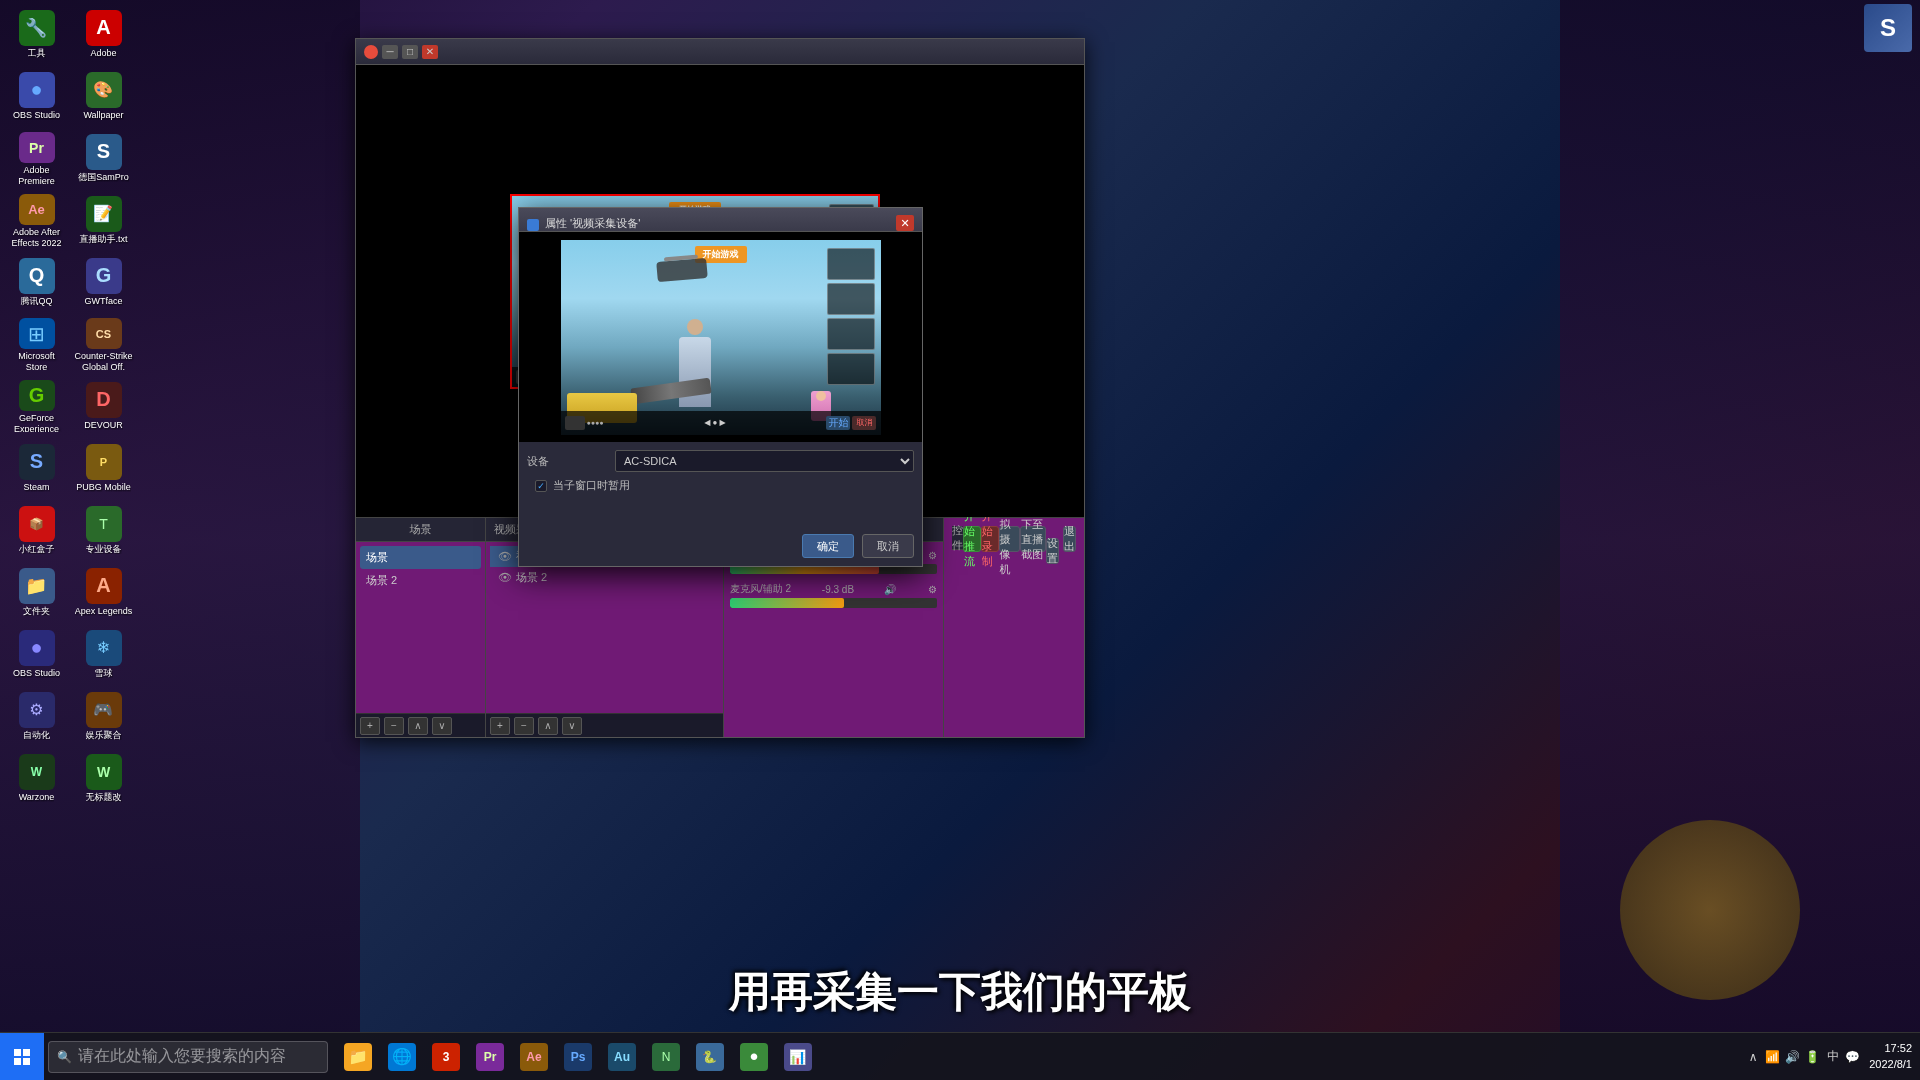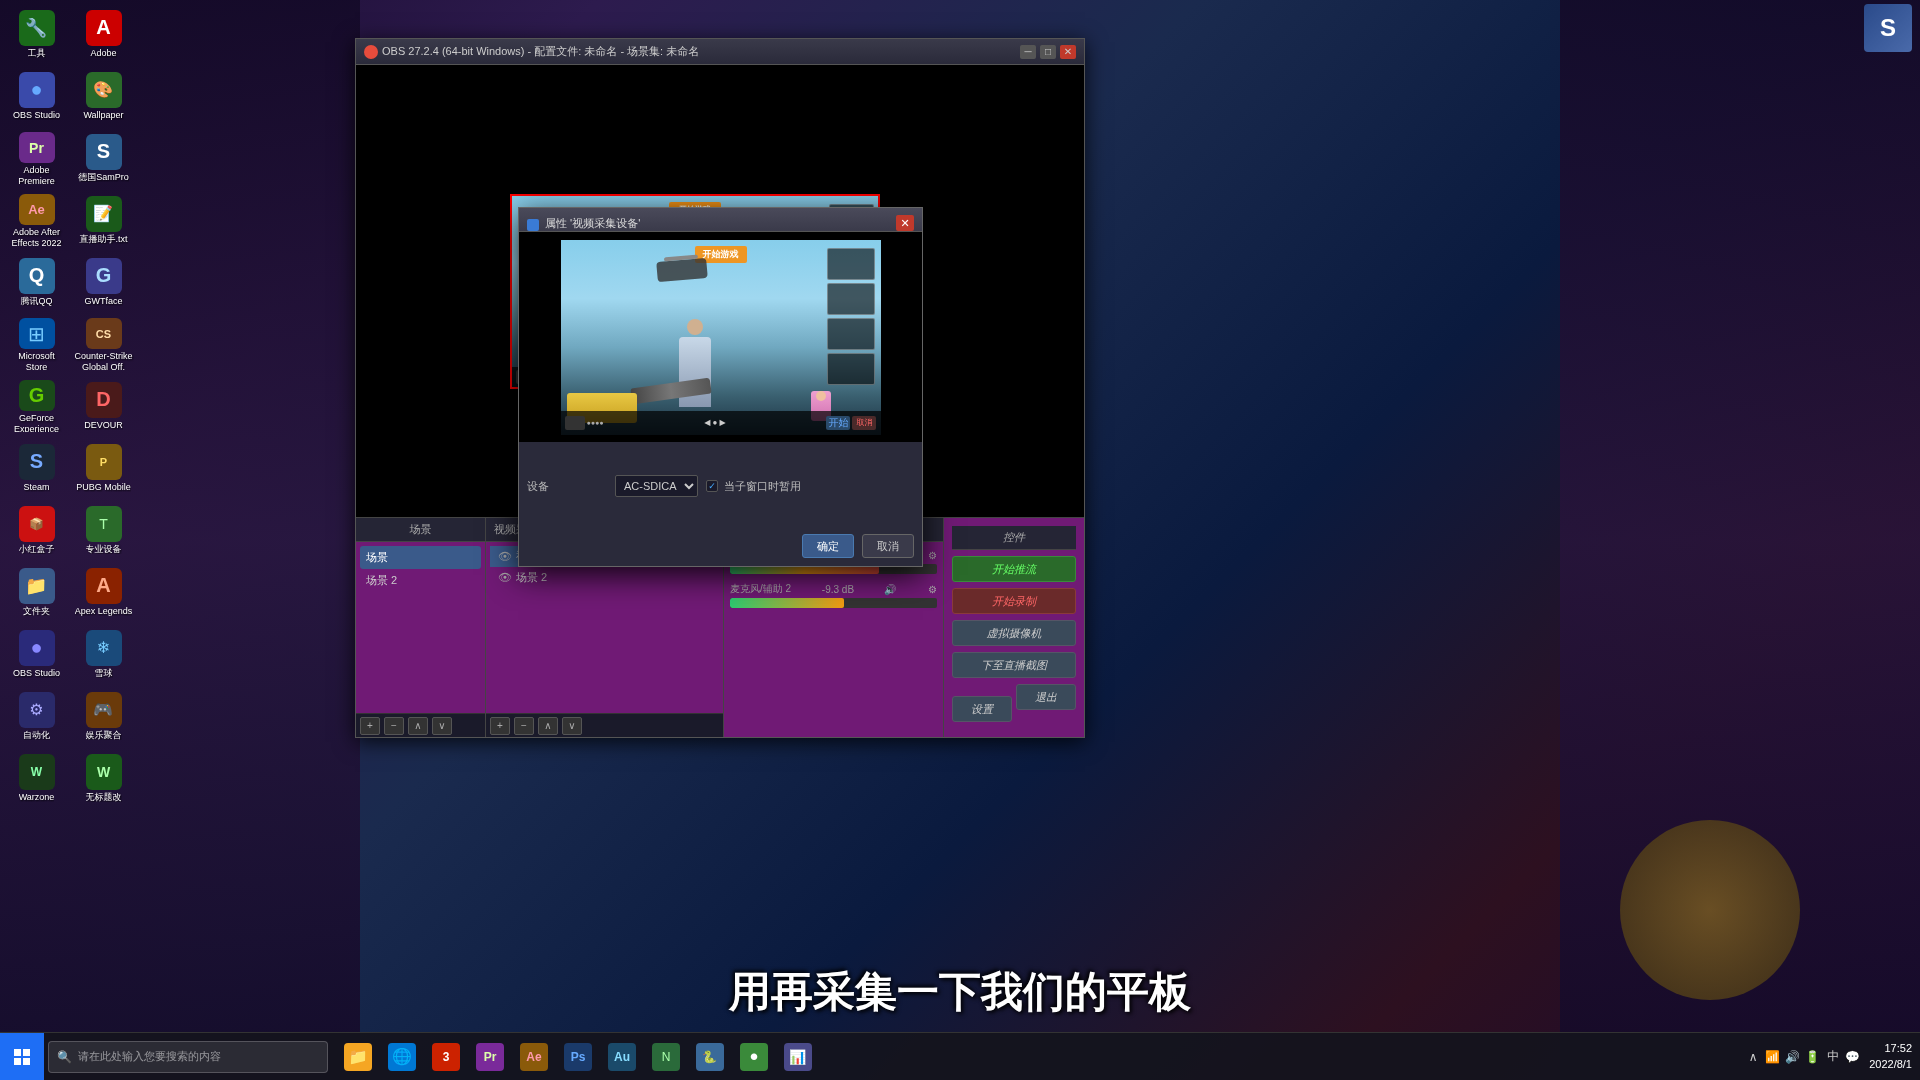--- a/index.html
+++ b/index.html
@@ -353,24 +353,22 @@
 
     .mixer-bar-fill {
       height: 100%;
       background: linear-gradient(90deg, #2ecc71, #f39c12, #e74c3c);
       border-radius: 2px;
     }
 
     .obs-controls-panel {
       width: 140px;
       display: flex;
-      flex-direction: column;
+      flex-direction: row;
       padding: 8px;
-      gap: 6px;
-      font-style: italic;
     }
 
     .obs-ctrl-btn {
       height: 26px;
       background: #3a4a5a;
       border: 1px solid #556;
       border-radius: 3px;
       color: #ccc;
       font-size: 11px;
       display: flex;
@@ -505,21 +503,22 @@
       display: flex;
       align-items: center;
       justify-content: space-between;
       padding: 0 4px;
     }
 
     .dialog-settings {
       flex: 1;
       padding: 8px;
       display: flex;
-      flex-direction: row;
+      flex-direction: column;
+      gap: 6px;
     }
 
     .dialog-setting-row {
       display: flex;
       align-items: center;
       gap: 8px;
     }
 
     .dialog-setting-label {
       font-size: 11px;
@@ -814,21 +813,20 @@
     <div class="icon-box" style="background:#1a5a1a; color:#afa; font-weight:bold; font-size:14px;">W</div>
     <span class="icon-label">无标题改</span>
   </div>
 
 </div>
 
 <div class="obs-window">
 
   <div class="obs-titlebar">
     <div class="obs-titlebar-icon"></div>
-    <span class="obs-titlebar-text">OBS 27.2.4 (64-bit Windows) - 配置文件: 未命名 - 场景集: 未命名</span>
     <div class="obs-titlebar-controls">
       <div class="obs-titlebar-btn">─</div>
       <div class="obs-titlebar-btn">□</div>
       <div class="obs-titlebar-btn">✕</div>
     </div>
   </div>
 
 
   <div class="obs-preview">
 
@@ -1035,21 +1033,21 @@
     <svg width="16" height="16" viewBox="0 0 16 16" fill="white">
       <rect x="0" y="0" width="7" height="7"></rect>
       <rect x="9" y="0" width="7" height="7"></rect>
       <rect x="0" y="9" width="7" height="7"></rect>
       <rect x="9" y="9" width="7" height="7"></rect>
     </svg>
   </div>
 
   <div class="taskbar-search">
     <span style="margin-right:6px; color:#888;">🔍</span>
-    <span style="font-size:11px; color:rgba(255,255,255,0.5);">请在此处输入您要搜索的内容</span>
+    <span style="font-size:16px; color:rgba(255,255,255,0.5);">请在此处输入您要搜索的内容</span>
   </div>
 
   <div class="taskbar-apps">
     <div class="taskbar-app-icon">
       <div class="icon-img" style="background:#f5a623; color:white;">📁</div>
     </div>
     <div class="taskbar-app-icon">
       <div class="icon-img" style="background:#0078d4; color:white;">🌐</div>
     </div>
     <div class="taskbar-app-icon">

